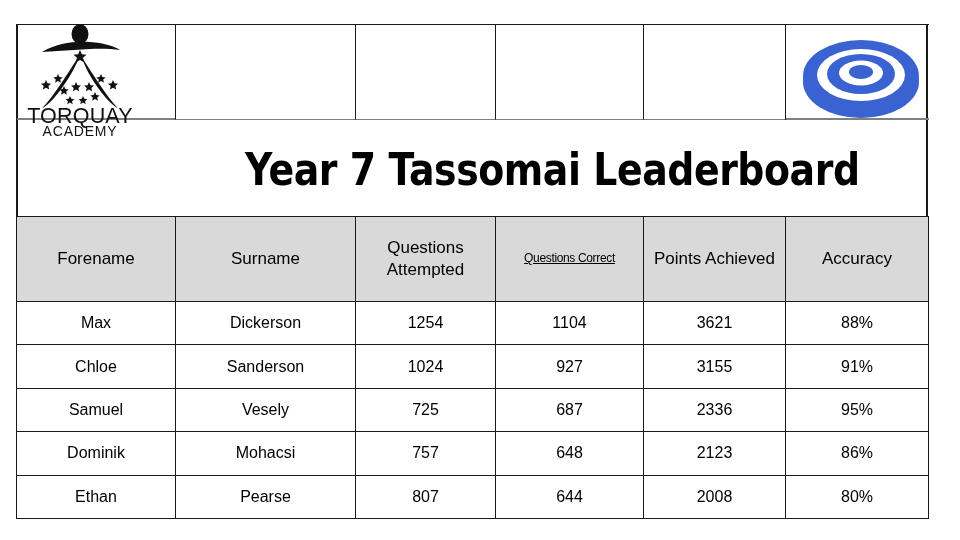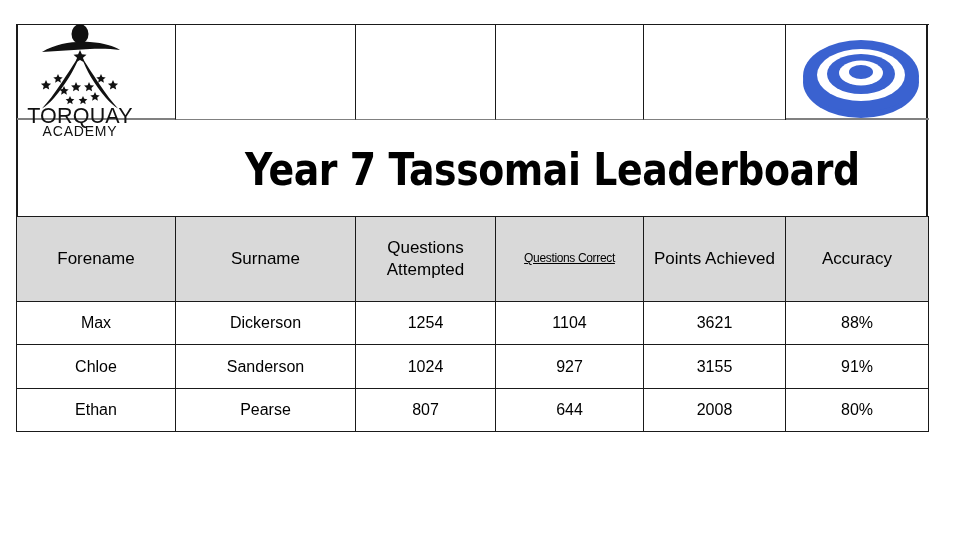--- a/index.html
+++ b/index.html
@@ -289,20 +289,36 @@
       </tr>
       <tr>
         <td>Chloe</td>
         <td>Sanderson</td>
         <td>1024</td>
         <td>927</td>
         <td>3155</td>
         <td>91%</td>
       </tr>
       <tr>
+        <td>Samuel</td>
+        <td>Vesely</td>
+        <td>725</td>
+        <td>687</td>
+        <td>2336</td>
+        <td>95%</td>
+      </tr>
+      <tr>
+        <td>Dominik</td>
+        <td>Mohacsi</td>
+        <td>757</td>
+        <td>648</td>
+        <td>2123</td>
+        <td>86%</td>
+      </tr>
+      <tr>
         <td>Ethan</td>
         <td>Pearse</td>
         <td>807</td>
         <td>644</td>
         <td>2008</td>
         <td>80%</td>
       </tr>
     </tbody>
   </table>
 

